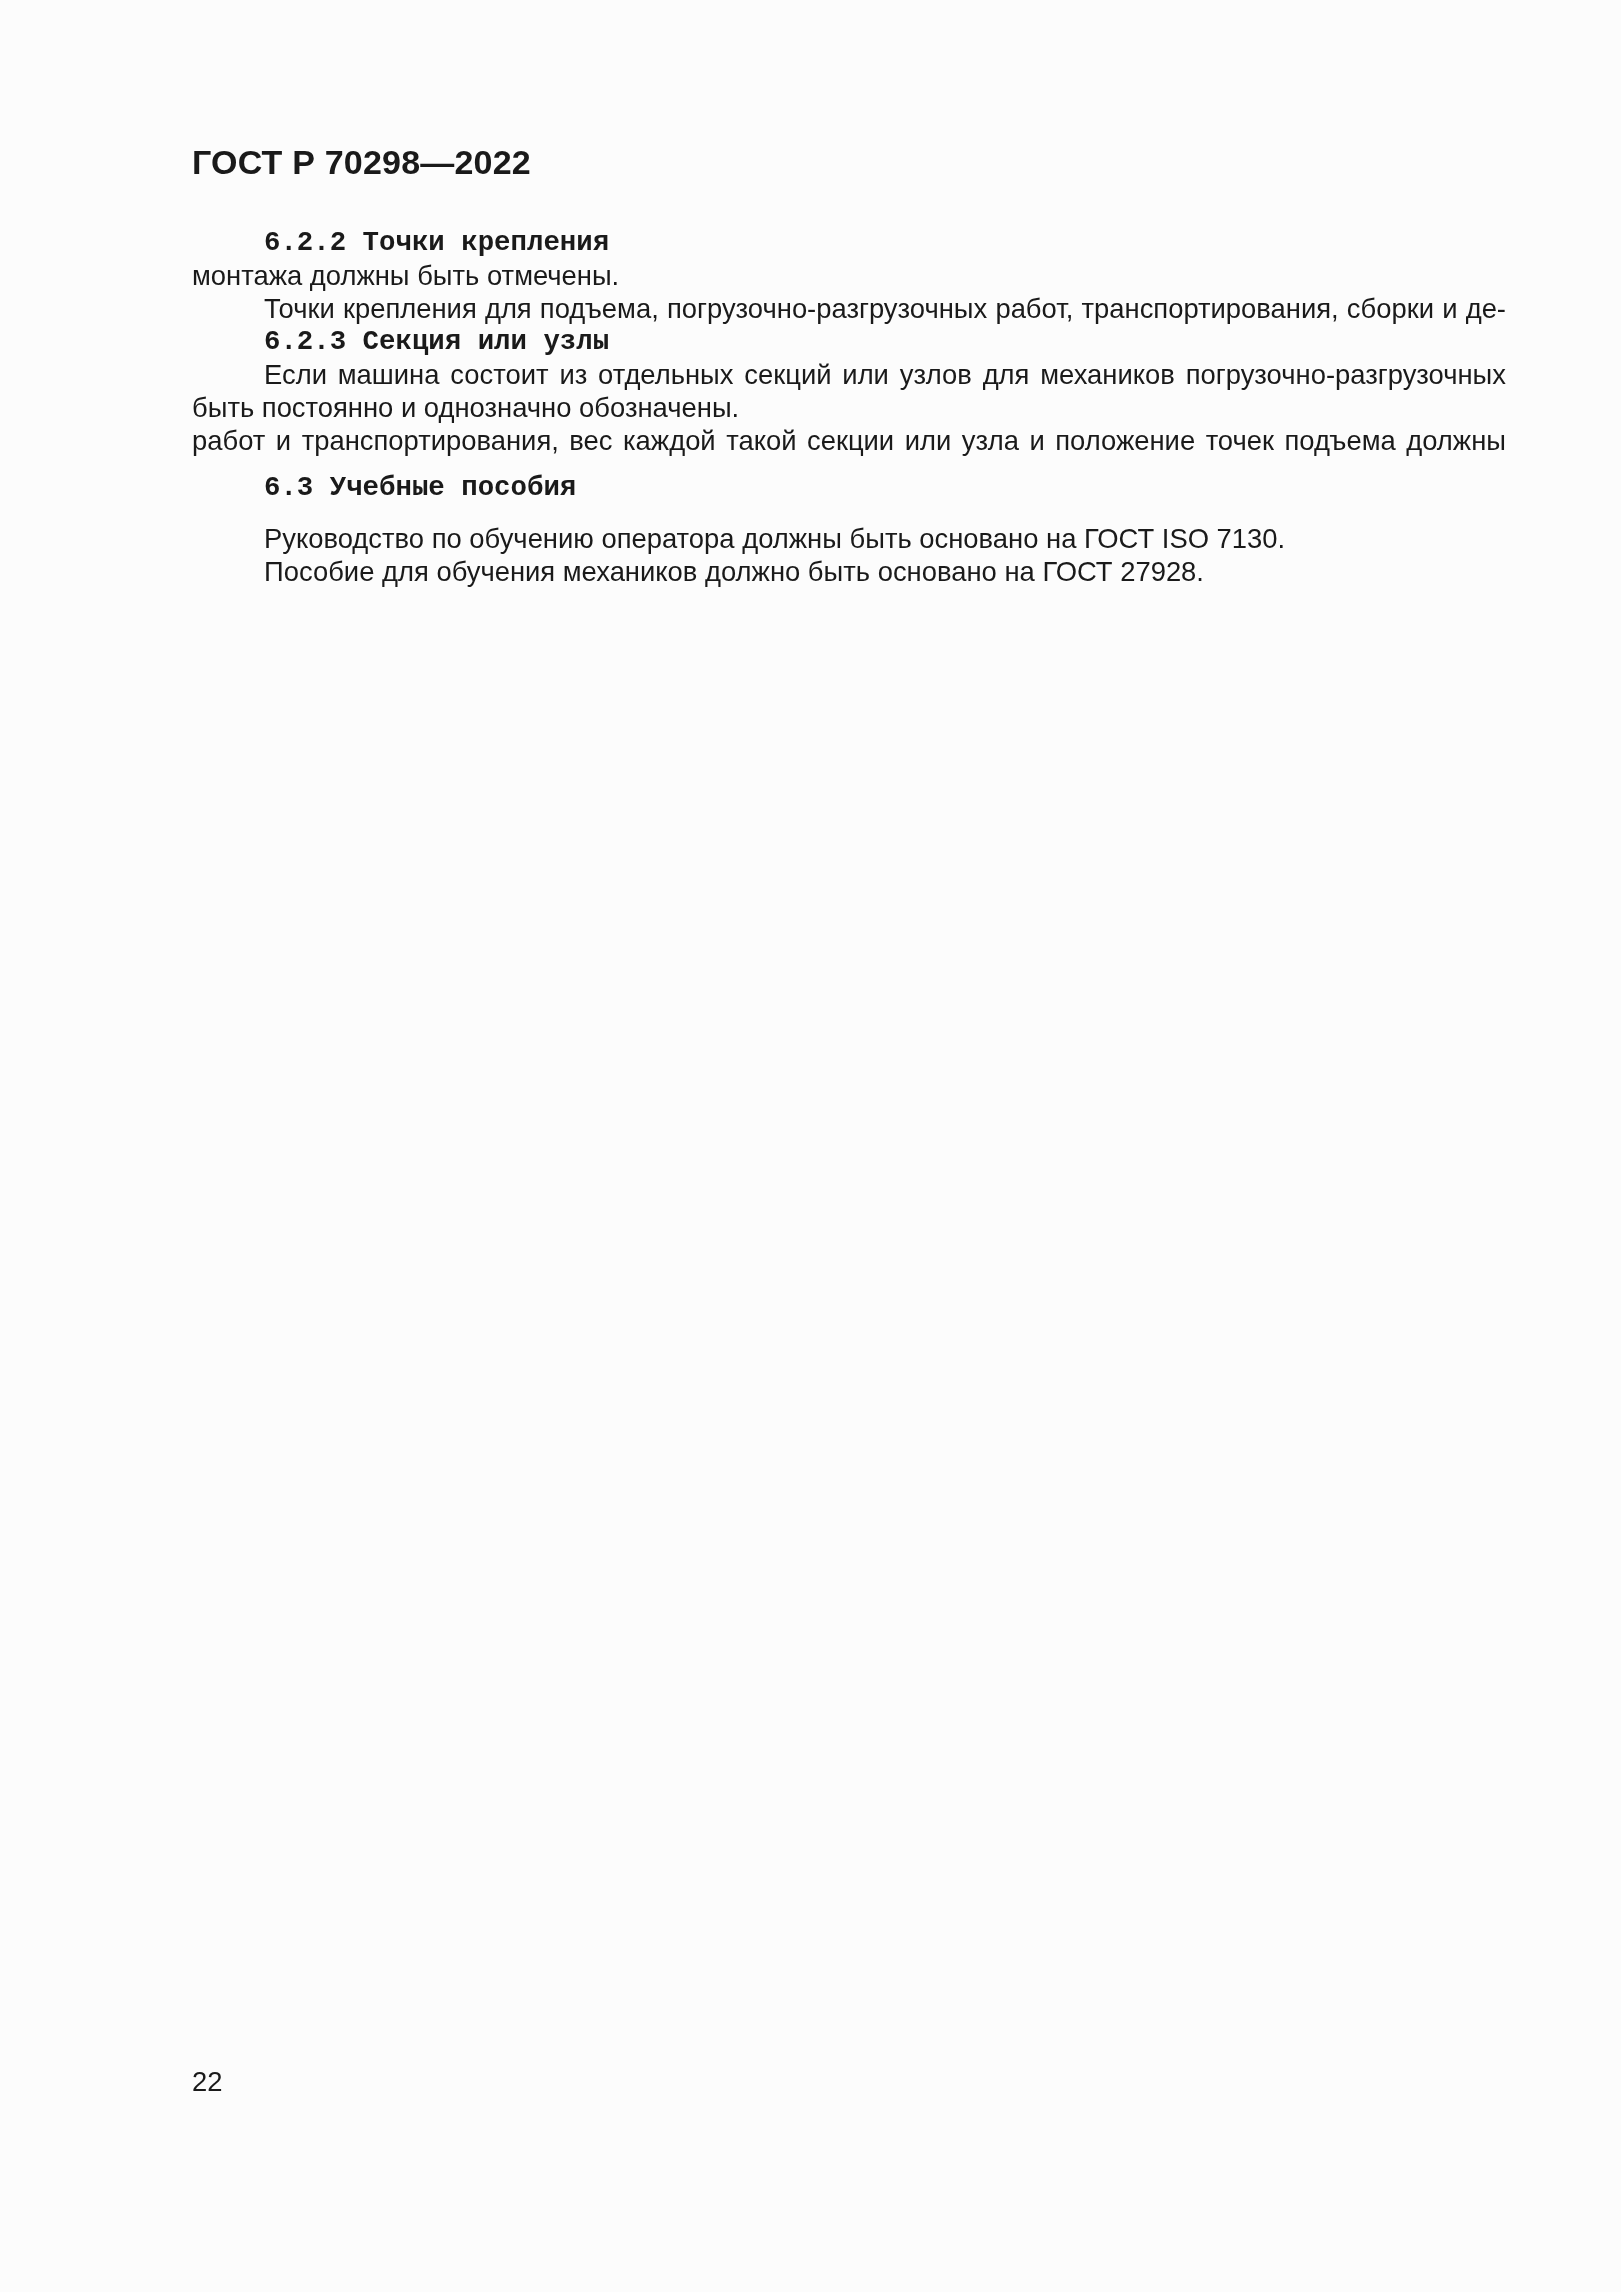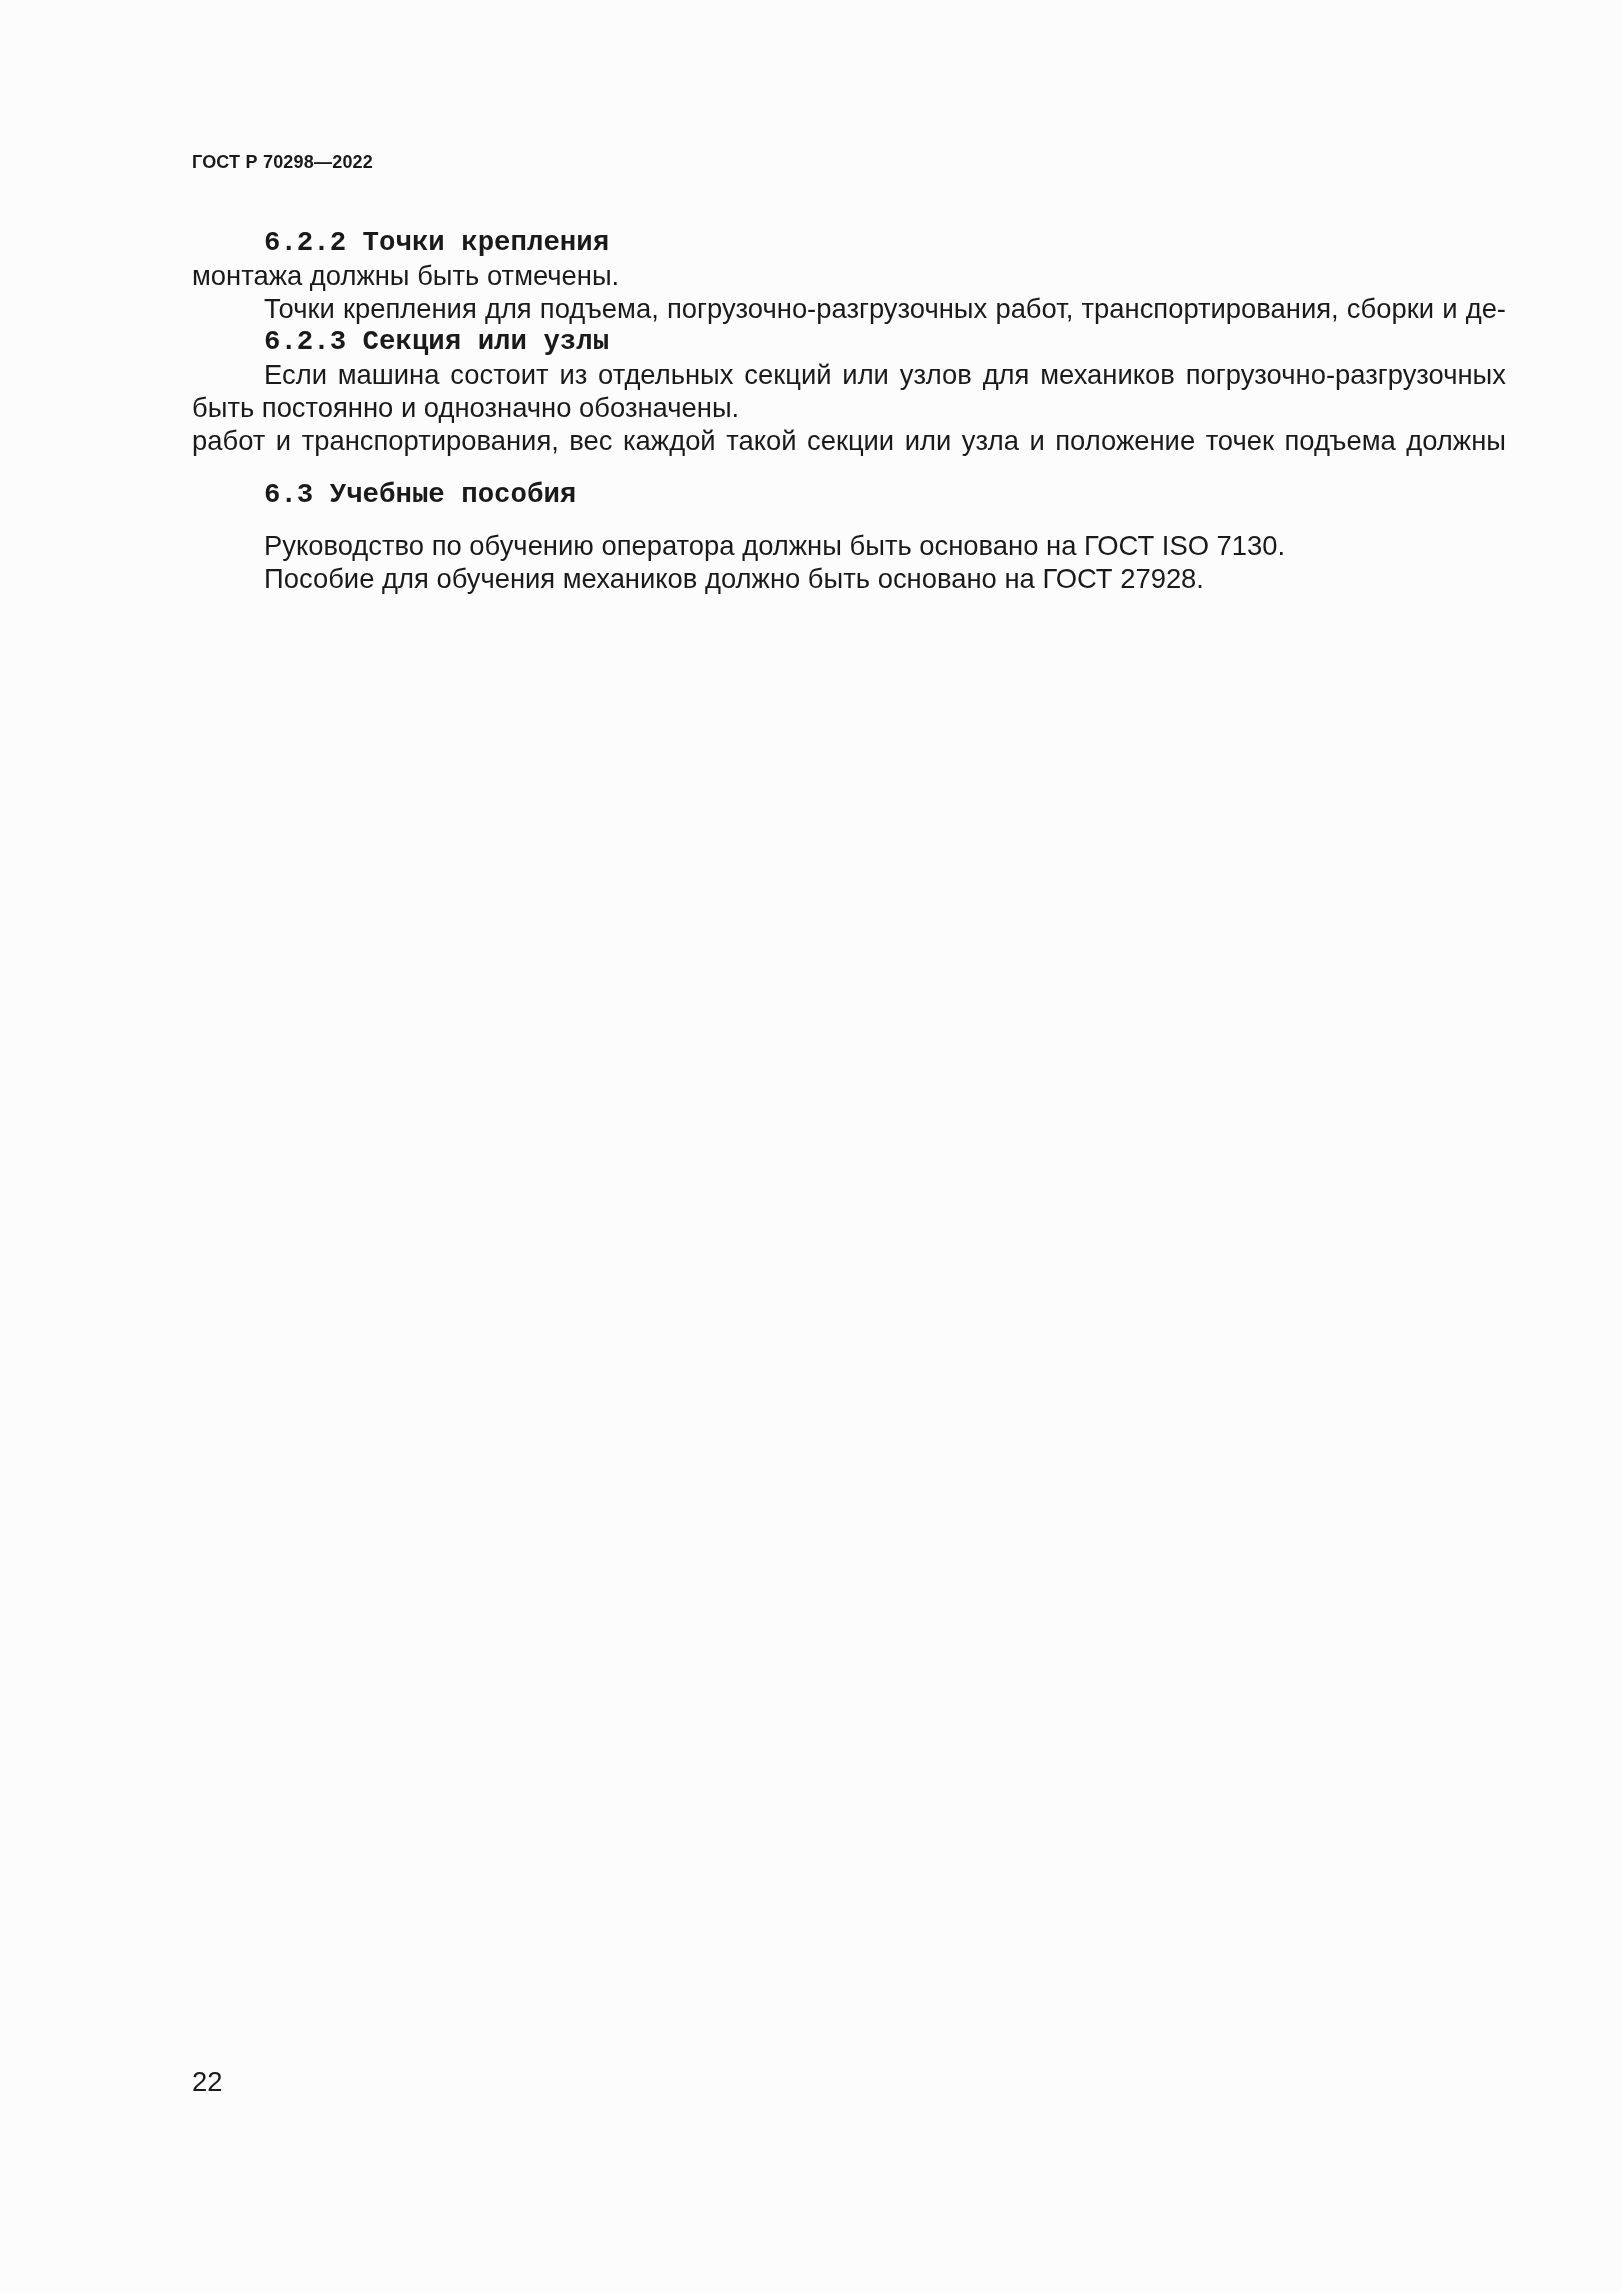--- a/index.html
+++ b/index.html
@@ -12,42 +12,42 @@
     background: #fcfcfc;
     color: #1a1a1a;
     font-family: "Liberation Sans", sans-serif;
     position: relative;
     overflow: hidden;
   }
   .doc-header {
     position: absolute;
     left: 192px;
     top: 146px;
-    font-size: 18px;
+    font-size: 34px;
     font-weight: bold;
     line-height: 33px;
     letter-spacing: 0.2px;
     white-space: nowrap;
   }
   .content {
     position: absolute;
     left: 192px;
     top: 226px;
     width: 1314px;
     font-size: 27.4px;
     line-height: 33px;
   }
   .h {
     font-weight: bold;
     text-indent: 72px;
     text-align: left;
     font-family: Liberation Mono, monospace;
   }
   .h-sub {
-    margin-top: 21px;
+    margin-top: 14px;
     margin-bottom: 17.6px;
   }
   .ln {
     text-align: left;
   }
   .j {
     text-align: justify;
     text-align-last: justify;
   }
   .ind {

